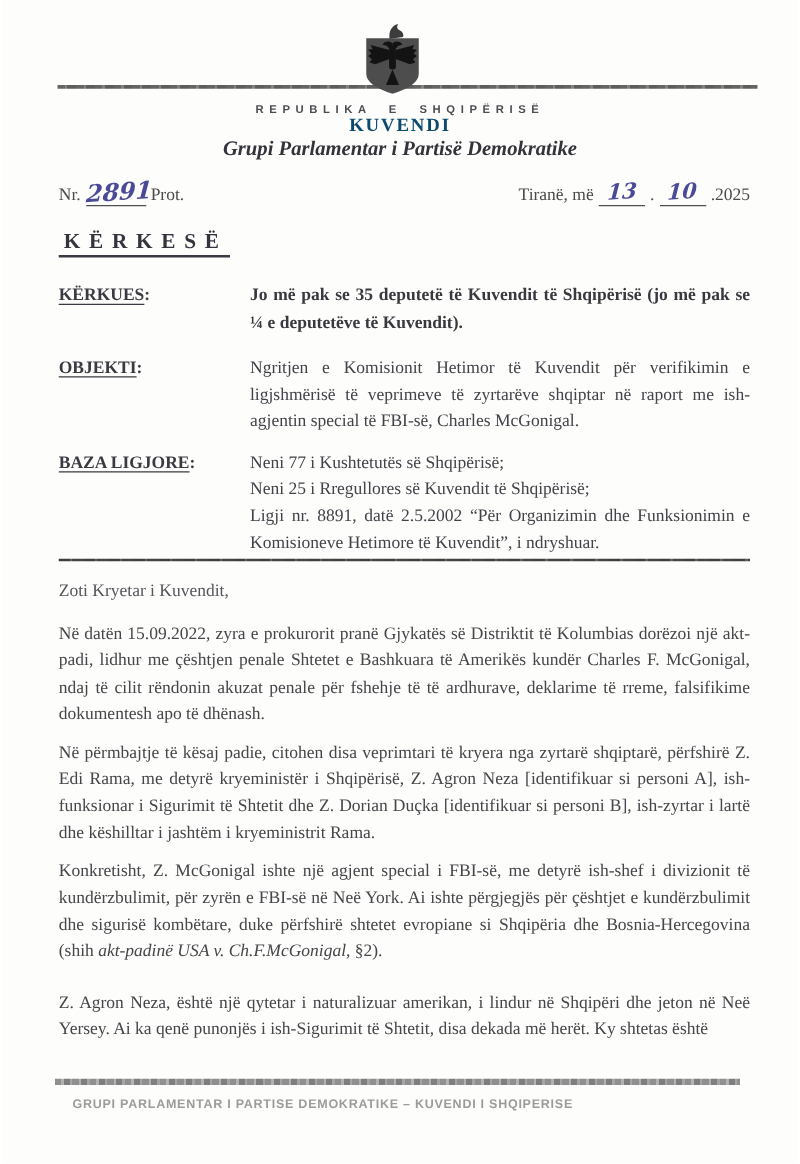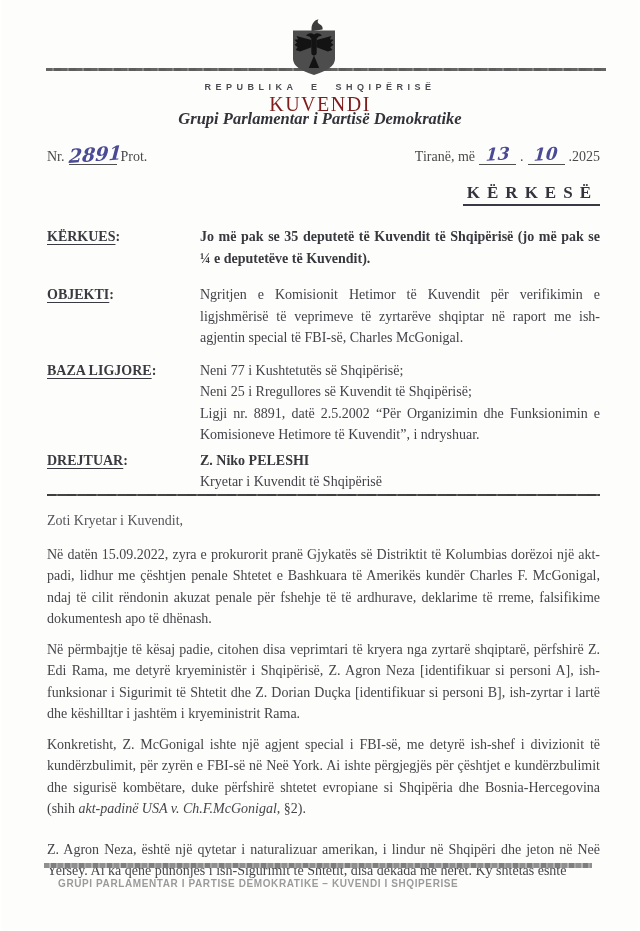--- a/index.html
+++ b/index.html
@@ -16,41 +16,41 @@
     opacity:.85;
   }
   .emblem { position:absolute; top:18px; left:289px; width:46px; height:60px; }
   .hdr-republic {
     position:absolute; top:82px; left:0; width:100%; text-align:center;
     font-family:"Liberation Sans", sans-serif; font-size:9px; font-weight:bold;
     letter-spacing:4.5px; word-spacing:7px; color:#4c4c52;
   }
   .hdr-assembly {
     position:absolute; top:93px; left:0; width:100%; text-align:center;
-    font-size:20px; font-weight:normal; letter-spacing:1.5px; color:#7f1d1d;
+    font-size:15px; font-weight:bold; letter-spacing:1.5px; color:#0c4a6e;
   }
   .hdr-group {
     position:absolute; top:109px; left:0; width:100%; text-align:center;
     font-size:16.5px; font-weight:bold; font-style:italic; color:#33333b;
   }
   
   .doc-body { position:absolute; top:141px; left:45px; width:553px; }
   .protocol { display:flex; justify-content:space-between; align-items:flex-end; height:24px; font-size:14px; color:#4a4a4a;gap:16px; }
   .proto-left, .proto-right { display:flex; align-items:flex-end; gap:4px; }
   .uline {
     display:inline-block; text-align:center; border-bottom:1.5px solid #4f4f4f;
     height:20px; line-height:18px; vertical-align:bottom;
   }
   .uline-nr { width:48px; } .uline-dt { width:37px; }
   .hand {
     font-family:"DejaVu Serif", serif; font-style:italic; font-weight:bold;
     color:#4a4a96; display:inline-block; transform:rotate(-4deg) skewX(-8deg);
   }
   .hand-nr { font-size:19px; } .hand-dt { font-size:17px; }
-  .title-wrap { text-align:right; margin-top:18px; }
+  .title-wrap { text-align:left; margin-top:18px; }
   .doc-title {
     display:inline-block; font-size:17px; font-weight:bold; letter-spacing:7px;
     color:#34343e; border-bottom:2px solid #3a3a44; padding:0 2px 1px 4px;
   }
   
   .frow { display:flex; font-size:14px; line-height:21.5px; }
   .frow-kerkues  { margin-top:20px; }
   .frow-objekti  { margin-top:15px; }
   .frow-baza     { margin-top:11px; }
   .frow-drejtuar { margin-top:4px;  }
@@ -134,27 +134,20 @@
 
     <div class="frow frow-baza">
       <div class="flabel"><span class="lbl-text">BAZA LIGJORE</span><span>:</span></div>
       <div class="fvalue">
         <div>Neni 77 i Kushtetutës së Shqipërisë;</div>
         <div>Neni 25 i Rregullores së Kuvendit të Shqipërisë;</div>
         <div>Ligji nr. 8891, datë 2.5.2002 “Për Organizimin dhe Funksionimin e Komisioneve Hetimore të Kuvendit”, i ndryshuar.</div>
       </div>
     </div>
 
-    <div class="frow frow-drejtuar">
-      <div class="flabel"><span class="lbl-text">DREJTUAR</span><span>:</span></div>
-      <div class="fvalue">
-        <div class="name-line">Z. Niko PELESHI</div>
-        <div>Kryetar i Kuvendit të Shqipërisë</div>
-      </div>
-    </div>
 
     <div class="sep-rule"></div>
 
     <div class="salutation">Zoti Kryetar i Kuvendit,</div>
     <div class="para p1">Në datën 15.09.2022, zyra e prokurorit pranë Gjykatës së Distriktit të Kolumbias dorëzoi një akt-padi, lidhur me çështjen penale Shtetet e Bashkuara të Amerikës kundër Charles F. McGonigal, ndaj të cilit rëndonin akuzat penale për fshehje të të ardhurave, deklarime të rreme, falsifikime dokumentesh apo të dhënash.</div>
     <div class="para p2">Në përmbajtje të kësaj padie, citohen disa veprimtari të kryera nga zyrtarë shqiptarë, përfshirë Z. Edi Rama, me detyrë kryeministër i Shqipërisë, Z. Agron Neza [identifikuar si personi A], ish-funksionar i Sigurimit të Shtetit dhe Z. Dorian Duçka [identifikuar si personi B], ish-zyrtar i lartë dhe këshilltar i jashtëm i kryeministrit Rama.</div>
     <div class="para p3"><span>Konkretisht, Z. McGonigal ishte një agjent special i FBI-së, me detyrë ish-shef i divizionit të kundërzbulimit, për zyrën e FBI-së në Neë York. Ai ishte përgjegjës për çështjet e kundërzbulimit dhe sigurisë kombëtare, duke përfshirë shtetet evropiane si Shqipëria dhe Bosnia-Hercegovina (shih </span><span class="cite">akt-padinë USA v. Ch.F.McGonigal</span><span>, §2).</span></div>
     <div class="para p4">Z. Agron Neza, është një qytetar i naturalizuar amerikan, i lindur në Shqipëri dhe jeton në Neë Yersey. Ai ka qenë punonjës i ish-Sigurimit të Shtetit, disa dekada më herët. Ky shtetas është</div>
   </div>
 

